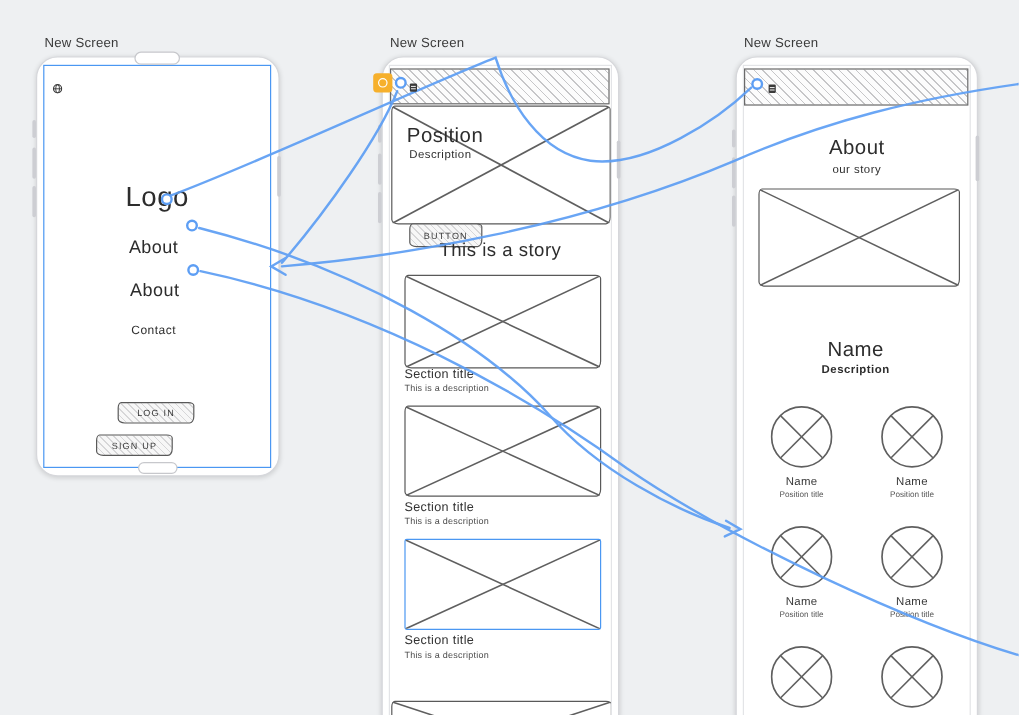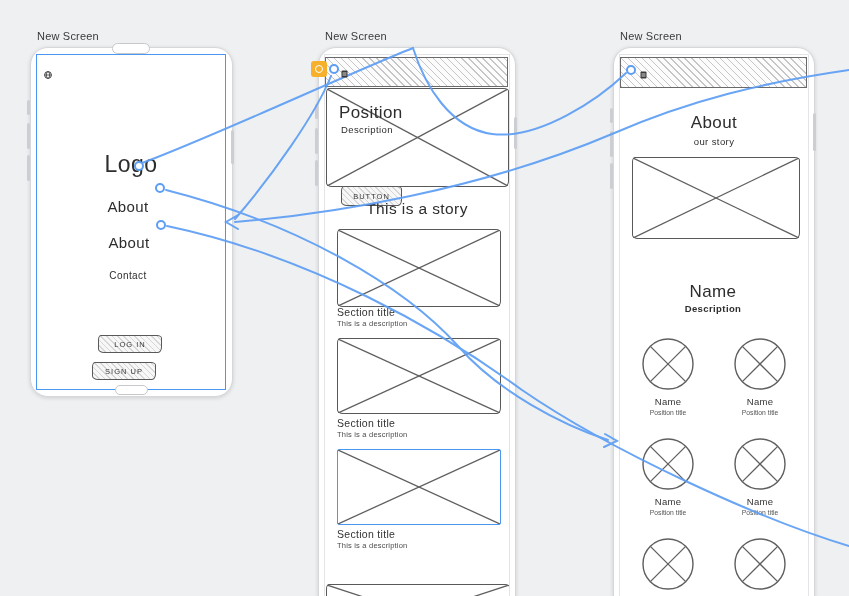--- a/index.html
+++ b/index.html
@@ -82,21 +82,21 @@
       </svg>
     </span>
 
     <div class="centered hand" style="left:94px;top:96px;font-size:23px;">Logo</div>
 
     <div class="centered hand" style="left:91px;top:143px;font-size:15px;">About</div>
     <div class="centered hand" style="left:92px;top:179px;font-size:15px;">About</div>
     <div class="centered hand" style="left:91px;top:215px;font-size:10px;">Contact</div>
 
     <div class="wire-btn sketch hatch-light" style="left:61px;top:240px;width:62px;height:16px;text-align:center;">LOG IN</div>
-    <div class="wire-btn sketch hatch-light" style="left:55px;top:267px;width:62px;height:16px;">SIGN UP</div>
+    <div class="wire-btn sketch hatch-light" style="left:43px;top:267px;width:62px;height:16px;">SIGN UP</div>
   </div>
 
   <div class="notch" style="left:112px;top:43px;width:36px;height:9px;"></div>
   <div class="notch" style="left:115px;top:385px;width:31px;height:8px;"></div>
 
   <div class="screen-label" style="left:325px;top:30px;">New Screen</div>
 
   <div class="phone" style="left:318px;top:47px;width:196px;height:549px;border-radius:18px 18px 0 0;"></div>
   <div class="side-btn" style="left:315px;top:104px;height:15px;"></div>
   <div class="side-btn" style="left:315px;top:128px;height:26px;"></div>

